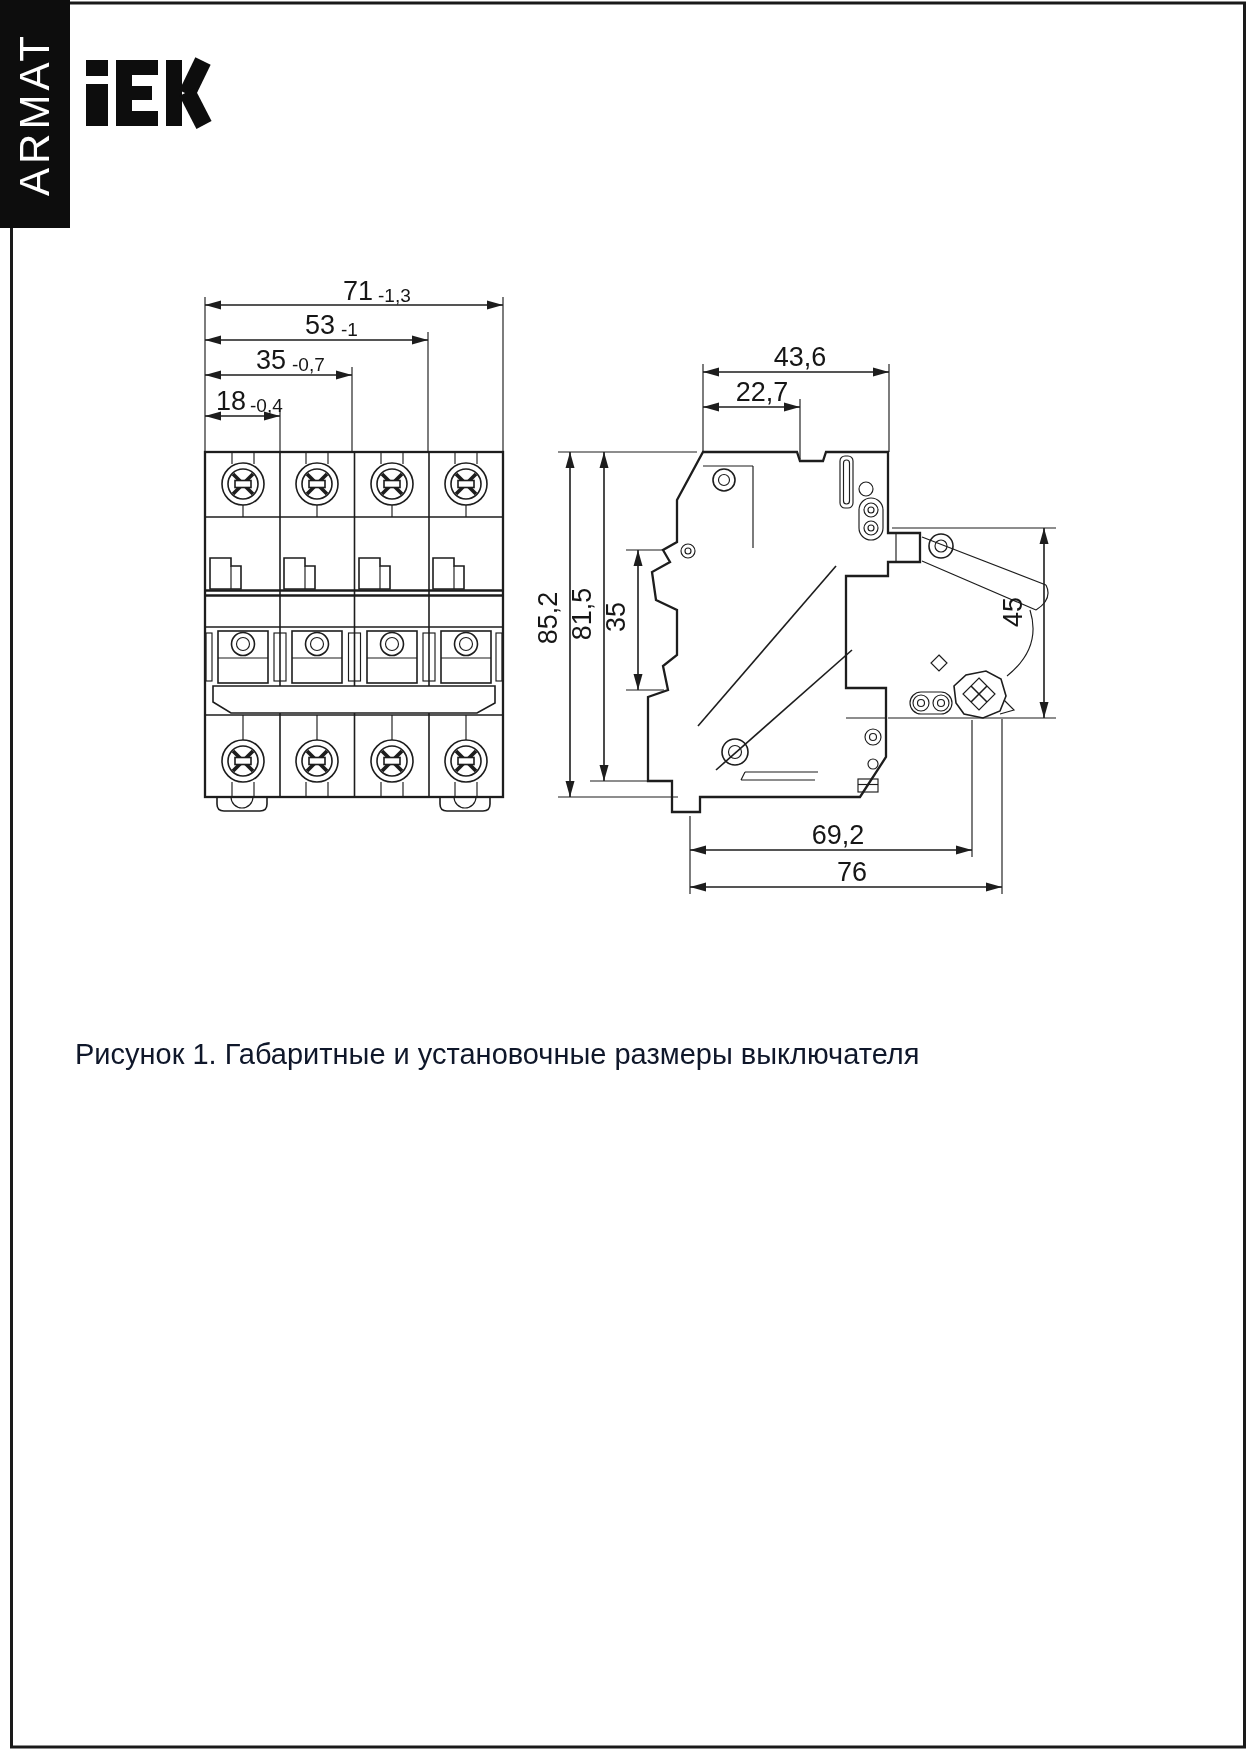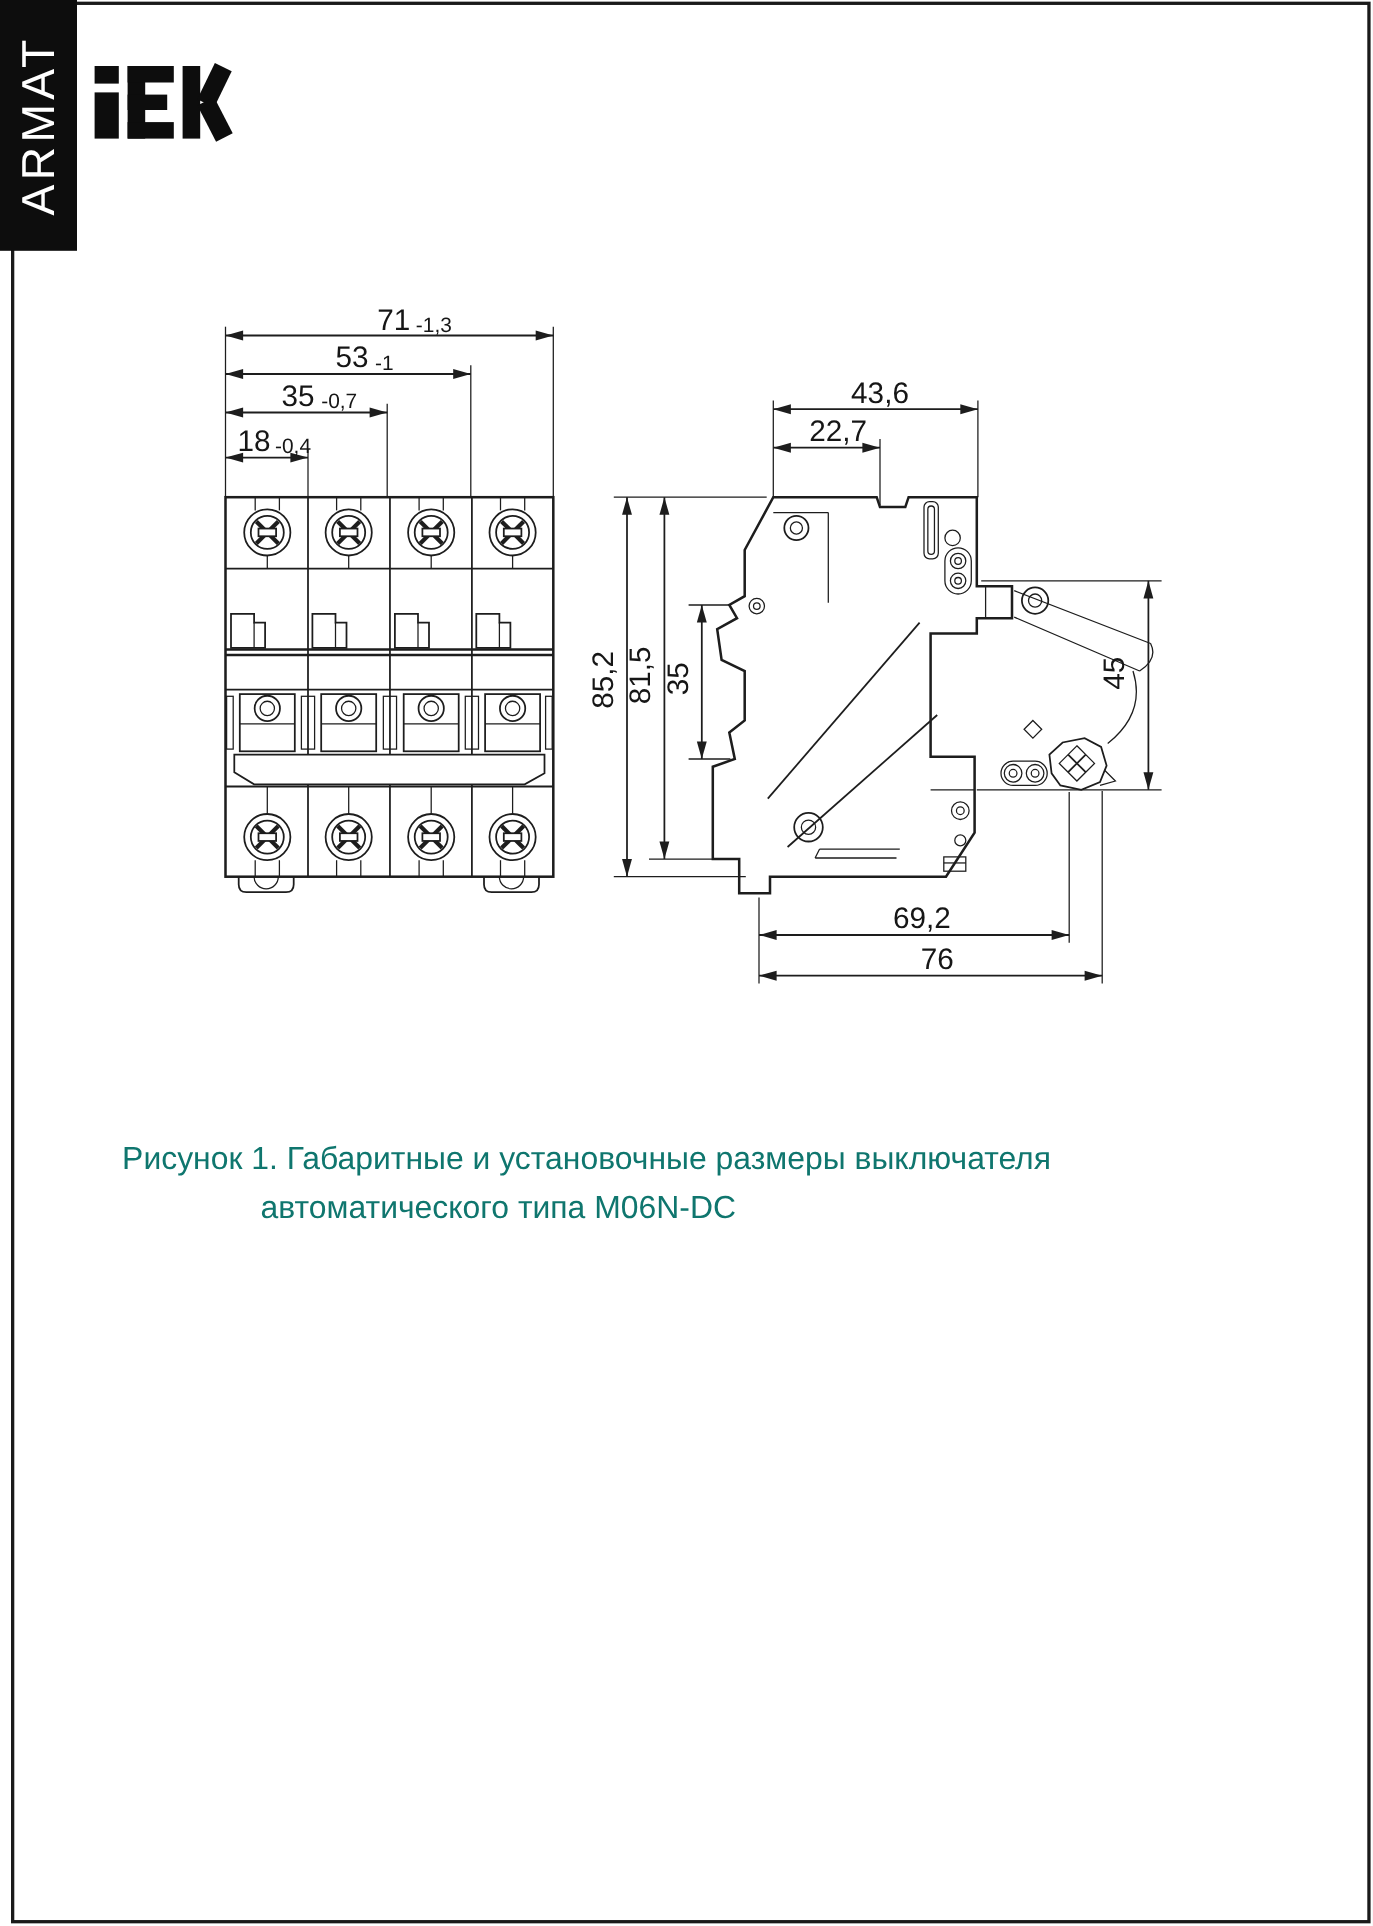--- a/index.html
+++ b/index.html
@@ -17,21 +17,21 @@
   .afill{fill:#1d1d1d;stroke:none;}
   text.dim{font:27px "Liberation Sans",sans-serif;fill:#161616;}
   text.tol{font:19px "Liberation Sans",sans-serif;fill:#161616;}
   .banner{position:absolute;left:0;top:0;width:70px;height:228px;background:#0d0d0d;}
   .banner-text{
     position:absolute;left:-79px;top:79px;width:228px;height:70px;
     display:flex;align-items:center;justify-content:center;
     transform:rotate(-90deg);color:#ffffff;font-size:42px;letter-spacing:4px;
     font-family:"Liberation Sans",sans-serif;
   }
-  .caption{position:absolute;color:#0f766e;font-size:29px;white-space:nowrap;margin-left:36px;}
+  .caption{position:absolute;color:#0f172a;font-size:29px;white-space:nowrap;}
   .caption-l1{left:75px;top:1038px;}
   .caption-l2{left:417px;top:1082px;transform:translateX(-50%);}
 </style>
 </head>
 <body>
 
 <div class="page">
 
 <svg width="1248" height="1751" viewBox="0 0 1248 1751" xmlns="http://www.w3.org/2000/svg">
 
@@ -346,15 +346,14 @@
       <text class="dim" x="852" y="881" text-anchor="middle">76</text>
     </g>
   </g>
 </svg>
 
   <div class="banner">
     <div class="banner-text">ARMAT</div>
   </div>
 
   <div class="caption caption-l1">Рисунок 1. Габаритные и установочные размеры выключателя</div>
-  <div class="caption caption-l2">автоматического типа M06N-DC</div>
 
 </div>
 
 </body></html>

